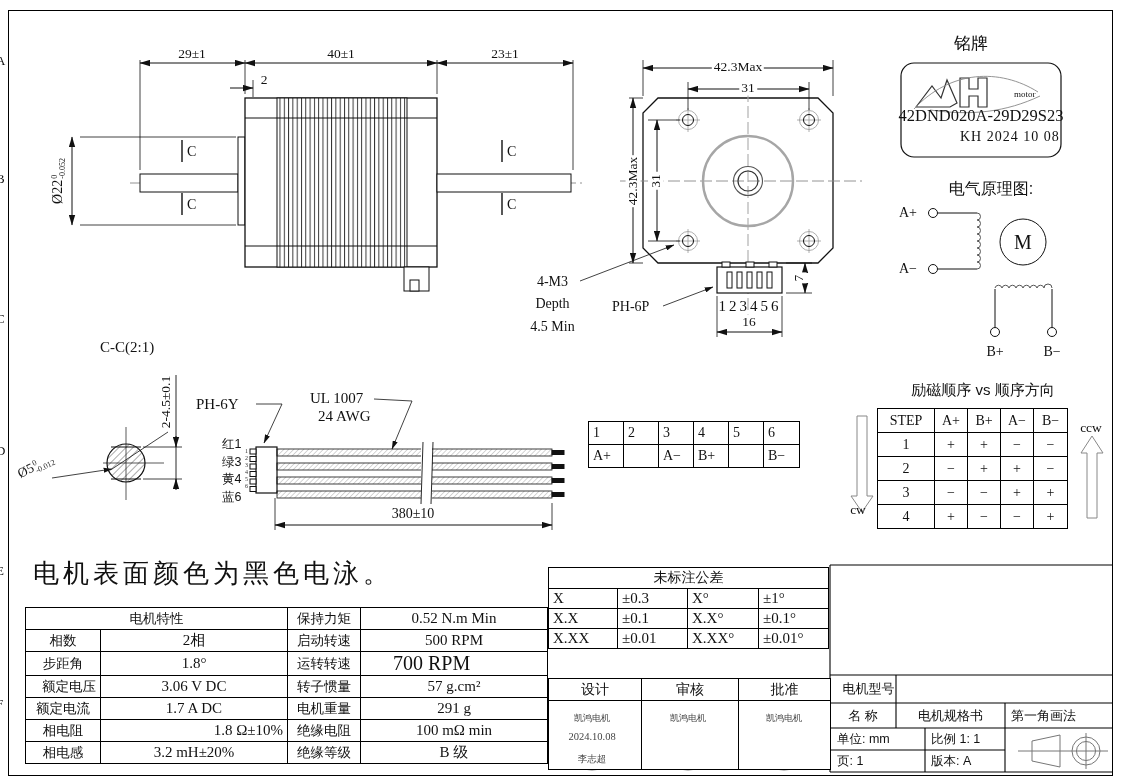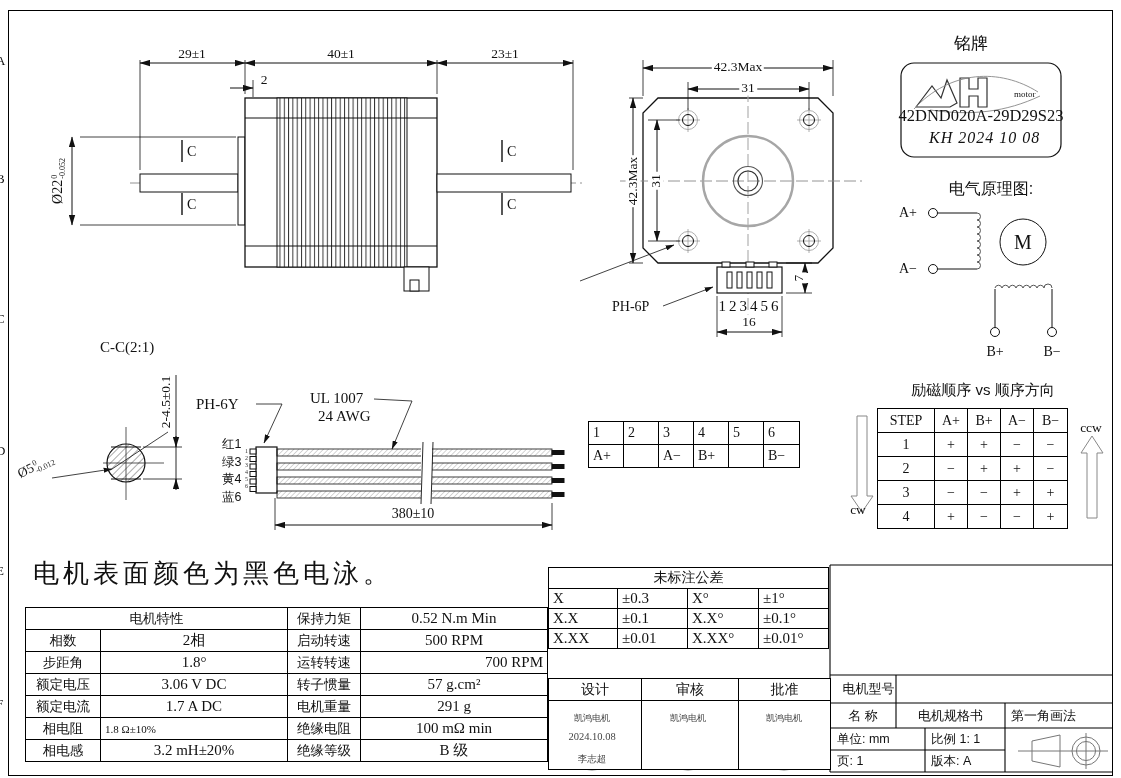--- a/index.html
+++ b/index.html
@@ -285,26 +285,31 @@
   <div class="dim" style="left:507px;top:144px;font-size:14px;">C</div>
   <div class="dim" style="left:507px;top:197px;font-size:14px;">C</div>
 
   <div class="dim ctr wbg" style="left:738px;top:67px;">42.3Max</div>
   <div class="dim ctr wbg" style="left:748px;top:88px;">31</div>
   <div class="dim rot wbg" style="left:633px;top:181px;">42.3Max</div>
   <div class="dim rot wbg" style="left:656px;top:181px;">31</div>
   <div class="dim rot wbg" style="left:799px;top:278px;">7</div>
   <div class="dim ctr wbg" style="left:749px;top:322px;">16</div>
   <div class="dim ctr" style="left:750px;top:306px;font-size:15px;letter-spacing:3px;">123456</div>
+  <div class="dim" style="left:520px;top:271px;width:65px;text-align:center;font-size:14px;line-height:1.6;">
+    <div>4-M3</div>
+    <div>Depth</div>
+    <div>4.5 Min</div>
+  </div>
   <div class="dim" style="left:612px;top:299px;font-size:14px;">PH-6P</div>
 
   <div class="cjk ctr" style="left:971px;top:44px;font-size:17px;">铭牌</div>
   <div class="dim" style="left:1014px;top:90px;font-size:9px;">motor</div>
   <div class="dim ctr" style="left:981px;top:116px;font-size:16.5px;font-family:Liberation Serif, serif;">42DND020A-29D29S23</div>
-  <div class="dim" style="left:929px;top:129px;font-size:16px;letter-spacing:1px;font-style:italic;">KH 2024 10 08</div>
+  <div class="dim" style="left:960px;top:129px;font-size:14px;letter-spacing:1px;">KH 2024 10 08</div>
 
   <div class="cjk ctr" style="left:991px;top:189px;font-size:16px;">电气原理图:</div>
   <div class="dim ctr" style="left:908px;top:213px;font-size:14px;">A+</div>
   <div class="dim ctr" style="left:908px;top:269px;font-size:14px;">A−</div>
   <div class="dim ctr" style="left:1023px;top:242px;font-size:20px;">M</div>
   <div class="dim ctr" style="left:995px;top:352px;font-size:14px;">B+</div>
   <div class="dim ctr" style="left:1052px;top:352px;font-size:14px;">B−</div>
 
   <div class="cjk ctr" style="left:983px;top:390px;font-size:15px;">励磁顺序 vs 顺序方向</div>
   <div class="dim ctr" style="left:858px;top:510px;">cw</div>
@@ -420,37 +425,37 @@
     <tr style="height:22px;">
       <td style="text-align:center;font-family:'Liberation Sans',sans-serif;font-size:13.5px;">相数</td>
       <td style="text-align:center;font-size:15px;">2相</td>
       <td style="text-align:center;font-family:'Liberation Sans',sans-serif;font-size:13.5px;">启动转速</td>
       <td style="text-align:center;font-size:15px;">500 RPM</td>
     </tr>
     <tr style="height:22px;">
       <td style="text-align:center;font-family:'Liberation Sans',sans-serif;font-size:13.5px;">步距角</td>
       <td style="text-align:center;font-size:15px;">1.8°</td>
       <td style="text-align:center;font-family:'Liberation Sans',sans-serif;font-size:13.5px;">运转转速</td>
-      <td style="text-align:right;font-size:15px;padding-left:32px;">700 RPM</td>
+      <td style="text-align:left;font-size:20px;padding-left:32px;">700 RPM</td>
     </tr>
     <tr style="height:22px;">
-      <td style="text-align:center;font-family:'Liberation Sans',sans-serif;font-size:13.5px;">额定电压</td>
+      <td style="text-align:right;font-family:'Liberation Sans',sans-serif;font-size:13.5px;">额定电压</td>
       <td style="text-align:center;font-size:15px;">3.06 V DC</td>
       <td style="text-align:center;font-family:'Liberation Sans',sans-serif;font-size:13.5px;">转子惯量</td>
       <td style="text-align:center;font-size:15px;">57 g.cm²</td>
     </tr>
     <tr style="height:22px;">
       <td style="text-align:center;font-family:'Liberation Sans',sans-serif;font-size:13.5px;">额定电流</td>
       <td style="text-align:center;font-size:15px;">1.7 A DC</td>
       <td style="text-align:center;font-family:'Liberation Sans',sans-serif;font-size:13.5px;">电机重量</td>
       <td style="text-align:center;font-size:15px;">291 g</td>
     </tr>
     <tr style="height:22px;">
       <td style="text-align:center;font-family:'Liberation Sans',sans-serif;font-size:13.5px;">相电阻</td>
-      <td style="text-align:left;font-size:11px;">1.8 Ω±10%</td>
+      <td style="text-align:right;font-size:15px;">1.8 Ω±10%</td>
       <td style="text-align:center;font-family:'Liberation Sans',sans-serif;font-size:13.5px;">绝缘电阻</td>
       <td style="text-align:center;font-size:15px;">100 mΩ min</td>
     </tr>
     <tr style="height:22px;">
       <td style="text-align:center;font-family:Liberation Sans, sans-serif;font-size:13.5px;">相电感</td>
       <td style="text-align:center;font-size:15px;">3.2 mH±20%</td>
       <td style="text-align:center;font-family:'Liberation Sans',sans-serif;font-size:13.5px;">绝缘等级</td>
       <td style="text-align:center;font-size:15px;">B 级</td>
     </tr>
   </tbody>

